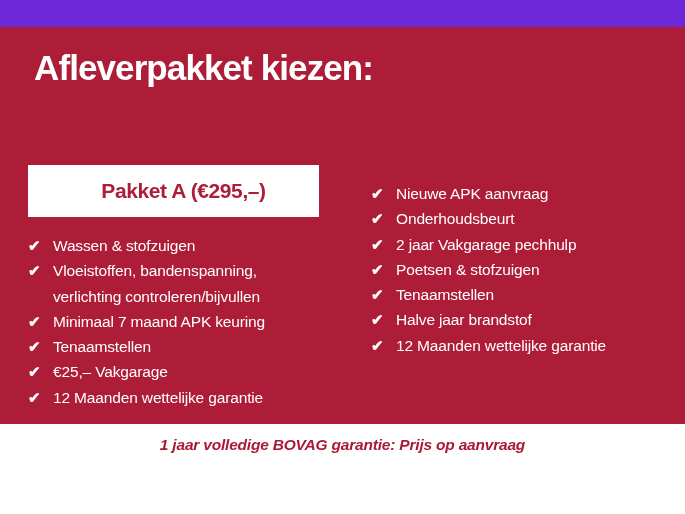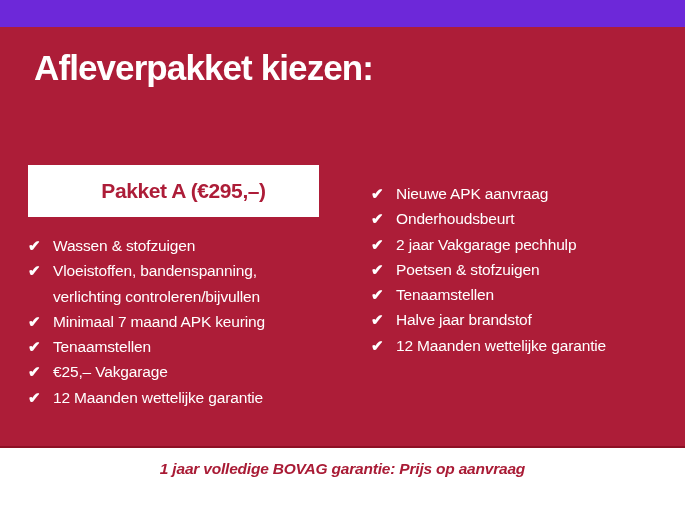--- a/index.html
+++ b/index.html
@@ -143,21 +143,21 @@
     font-weight: bold;
     color: #ffffff;
     line-height: 25.3px;
   }
   .feature-text { display: block; }
 
   
   .footer {
     position: absolute;
     left: 0;
-    top: 448px;
+    top: 424px;
     width: 685px;
     height: 65px;
     background: #ffffff;
     display: flex;
     justify-content: center;
     align-items: flex-start;
     padding-top: 12px;
     box-sizing: border-box;
   }
   .footer-text {

